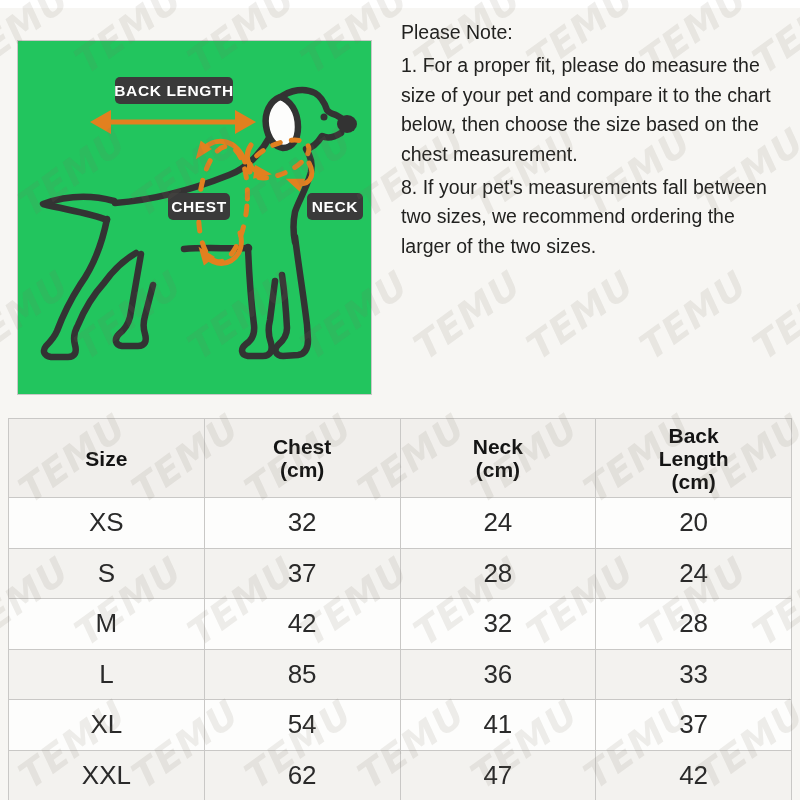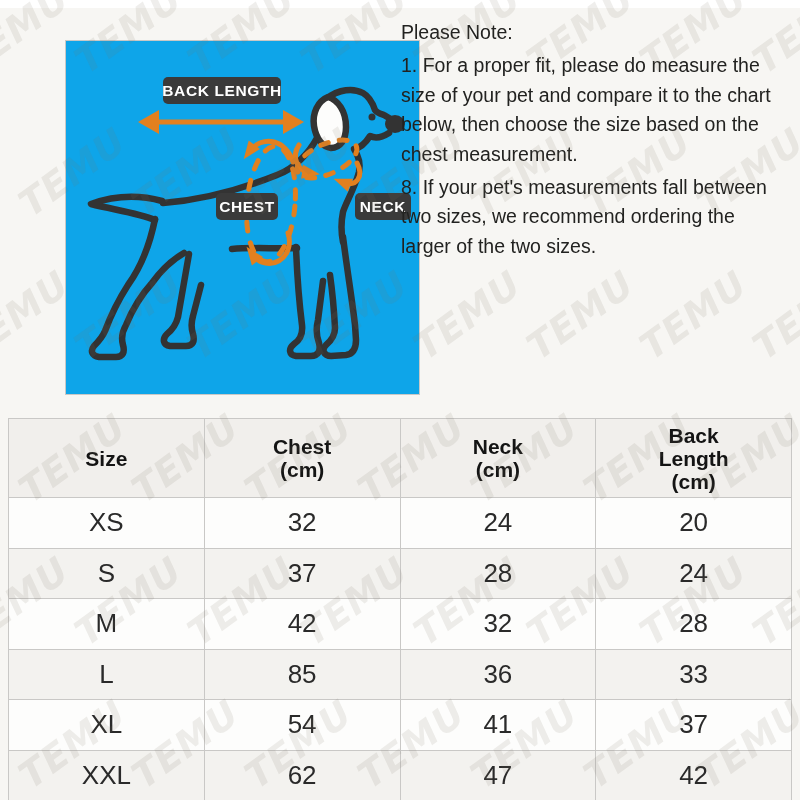--- a/index.html
+++ b/index.html
@@ -5,21 +5,21 @@
   html,body { margin:0; padding:0; }
   body {
     width:800px; height:800px; position:relative; overflow:hidden;
     background:#f7f6f3; color:#1f1f1f;
     font-family:"Liberation Sans", sans-serif;
   }
   .top-strip { position:absolute; top:0; left:0; width:800px; height:8px; background:#ffffff; }
 
   .diagram-box {
     position:absolute; left:17px; top:40px; width:353px; height:353px;
-    background:#0ea5e9; border:1px solid #c9c8c6;margin-left:48px;
+    background:#22c55e; border:1px solid #c9c8c6;
   }
   .diagram-box svg { display:block; }
 
   .note { position:absolute; left:401px; top:18px; width:396px; }
   .note p {
     margin:0 0 4px 0; font-size:19.5px; line-height:29.4px;
     white-space:pre-line; color:#222220;
   }
 
   table.size-chart {

